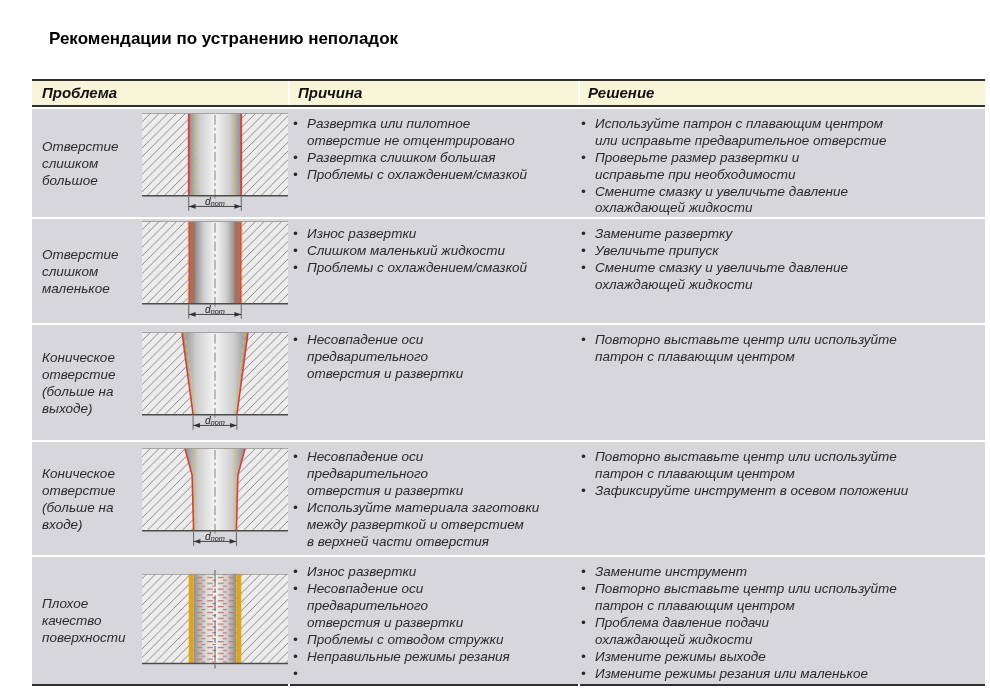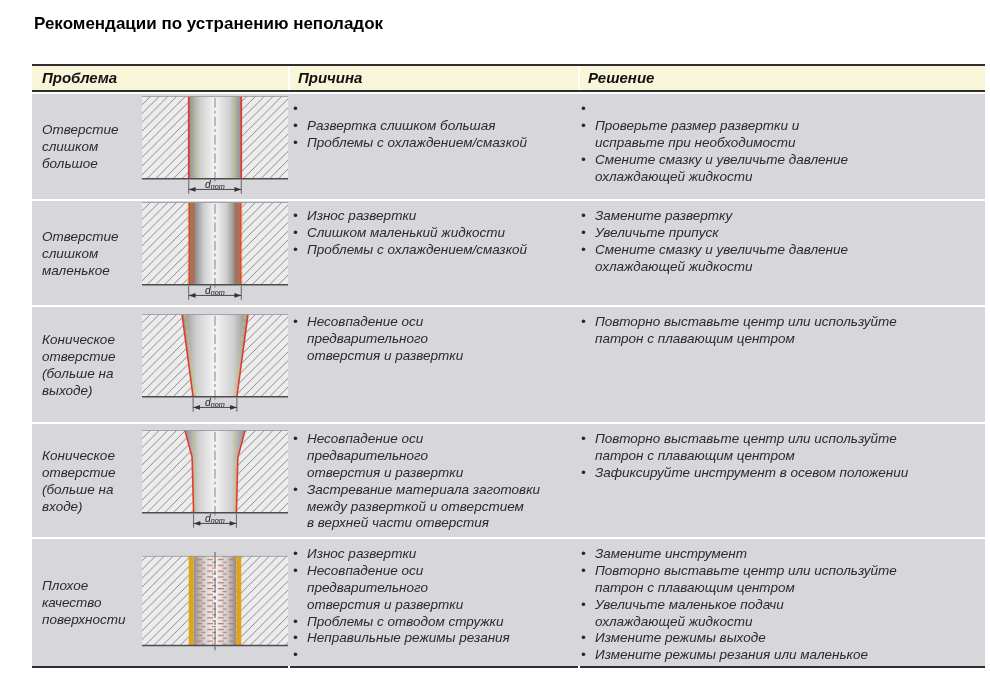--- a/index.html
+++ b/index.html
@@ -1,18 +1,18 @@
 <!DOCTYPE html>
 <html style="--header-bg: #f9f5d8; --row-bg: #d7d7db; --border-dark: #2f2f2f; --material-bg: #ececec; --hatch-line: #6e6e6e; --hole-actual-red: #e03a2f; --hole-nominal-yellow: #d6c84e; --wear-brown: #a9705a; --gold-edge: #dfa418; --rough-surface-pink: #c27b6b;"><head>
 <meta charset="utf-8">
 <style>
   html,body{margin:0;padding:0;background:#fff;}
   body{width:990px;height:697px;font-family:"Liberation Sans",sans-serif;color:#262626;overflow:hidden;}
   .page{padding:12px 5px 0 32px;}
-  h1{font-size:17px;font-weight:700;margin:2px;color:#000;}
+  h1{font-size:17px;font-weight:700;margin:17px;color:#000;}
   .table{width:953px;margin-top:30px;font-style:italic;}
   .thead{display:grid;grid-template-columns:256px 288px 1fr;column-gap:2px;
          border-top:2px solid var(--border-dark,#2f2f2f);border-bottom:2px solid var(--border-dark,#2f2f2f);}
   .th{background:var(--header-bg,#f9f5d8);font-size:15px;font-weight:700;padding:3px 8px 4px;color:#111;}
   .th-problem{text-align:left;padding-left:10px;}
   .th-cause,.th-solution{text-align:left;}
   .row{display:grid;grid-template-columns:256px 288px 1fr;background:var(--row-bg,#d7d7db);margin-top:2px;}
   #rows .row:nth-child(1){min-height:105px;}
   #rows .row:nth-child(2){min-height:104px;}
   #rows .row:nth-child(3){min-height:115px;}
@@ -78,35 +78,39 @@
           <polygon points="48,96 55,93.5 55,98.5" fill="#333"></polygon>
           <polygon points="102,96 95,93.5 95,98.5" fill="#333"></polygon>
           <text x="75" y="94.5" text-anchor="middle" font-family="Liberation Sans, sans-serif" font-size="10.5" fill="#222">d<tspan font-size="7.5" dy="1.5">nom</tspan></text>
               </svg>
             </div>
     </div>
     <div class="cell cause-cell">
       <ul class="cause-list">
               <li>
                 <span class="blt">•</span>
+                <span class="txt">Развертка или пилотное
+отверстие не отцентрировано</span>
               </li>
               <li>
                 <span class="blt">•</span>
                 <span class="txt">Развертка слишком большая</span>
               </li>
               <li>
                 <span class="blt">•</span>
                 <span class="txt">Проблемы с охлаждением/смазкой</span>
               </li>
             </ul>
     </div>
     <div class="cell solution-cell">
       <ul class="solution-list">
               <li>
                 <span class="blt">•</span>
+                <span class="txt">Используйте патрон с плавающим центром
+или исправьте предварительное отверстие</span>
               </li>
               <li>
                 <span class="blt">•</span>
                 <span class="txt">Проверьте размер развертки и
 исправьте при необходимости</span>
               </li>
               <li>
                 <span class="blt">•</span>
                 <span class="txt">Смените смазку и увеличьте давление
 охлаждающей жидкости</span>
@@ -295,21 +299,21 @@
     <div class="cell cause-cell">
       <ul class="cause-list">
               <li>
                 <span class="blt">•</span>
                 <span class="txt">Несовпадение оси
 предварительного
 отверстия и развертки</span>
               </li>
               <li>
                 <span class="blt">•</span>
-                <span class="txt">Застревание материала заготовки
+                <span class="txt">Используйте материала заготовки
 между разверткой и отверстием
 в верхней части отверстия</span>
               </li>
             </ul>
     </div>
     <div class="cell solution-cell">
       <ul class="solution-list">
               <li>
                 <span class="blt">•</span>
                 <span class="txt">Повторно выставьте центр или используйте
@@ -389,21 +393,21 @@
                 <span class="blt">•</span>
                 <span class="txt">Замените инструмент</span>
               </li>
               <li>
                 <span class="blt">•</span>
                 <span class="txt">Повторно выставьте центр или используйте
 патрон с плавающим центром</span>
               </li>
               <li>
                 <span class="blt">•</span>
-                <span class="txt">Увеличьте маленькое подачи
+                <span class="txt">Проблема давление подачи
 охлаждающей жидкости</span>
               </li>
               <li>
                 <span class="blt">•</span>
                 <span class="txt">Измените режимы выходе</span>
               </li>
               <li>
                 <span class="blt">•</span>
                 <span class="txt">Измените режимы резания или маленькое</span>
               </li>

